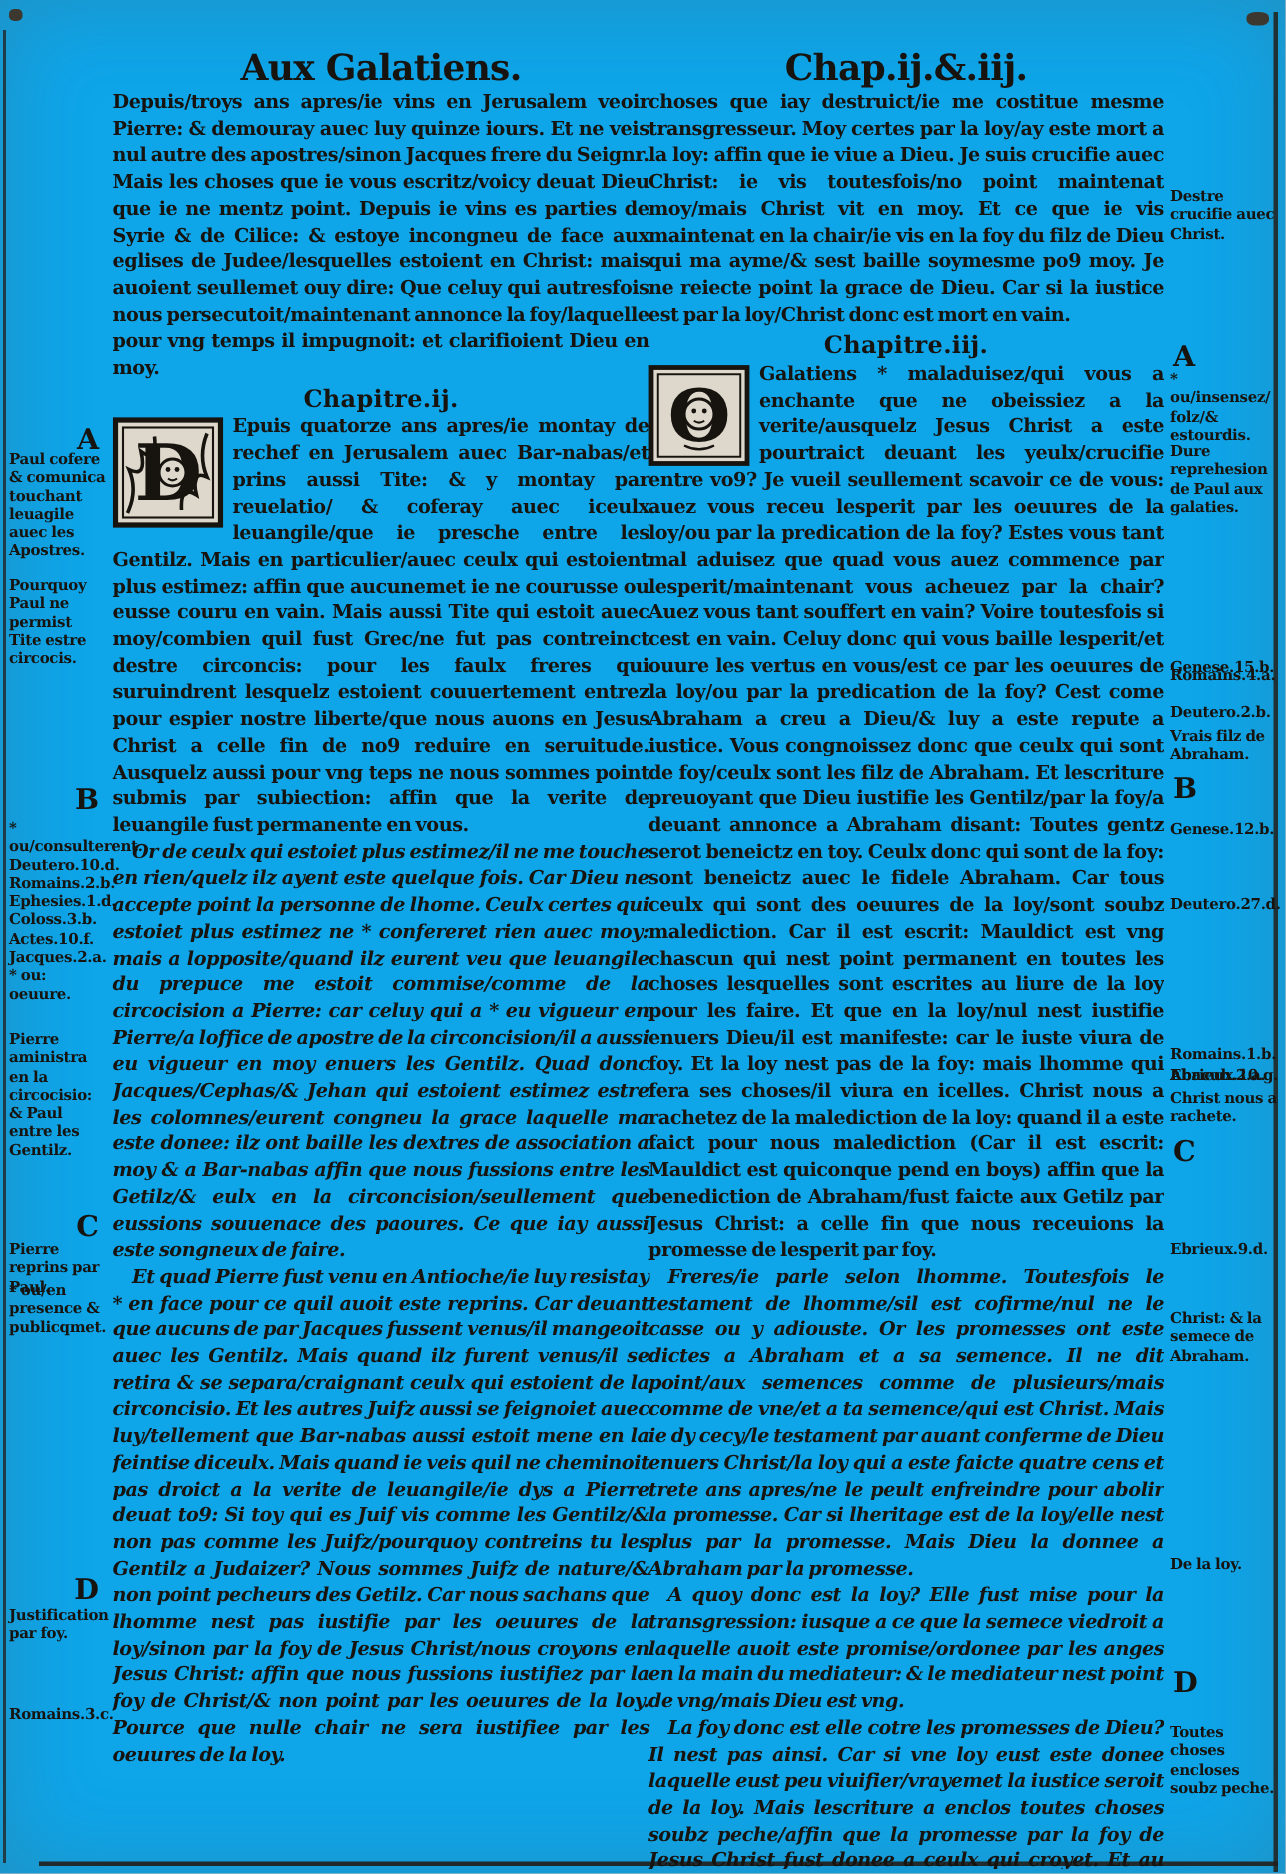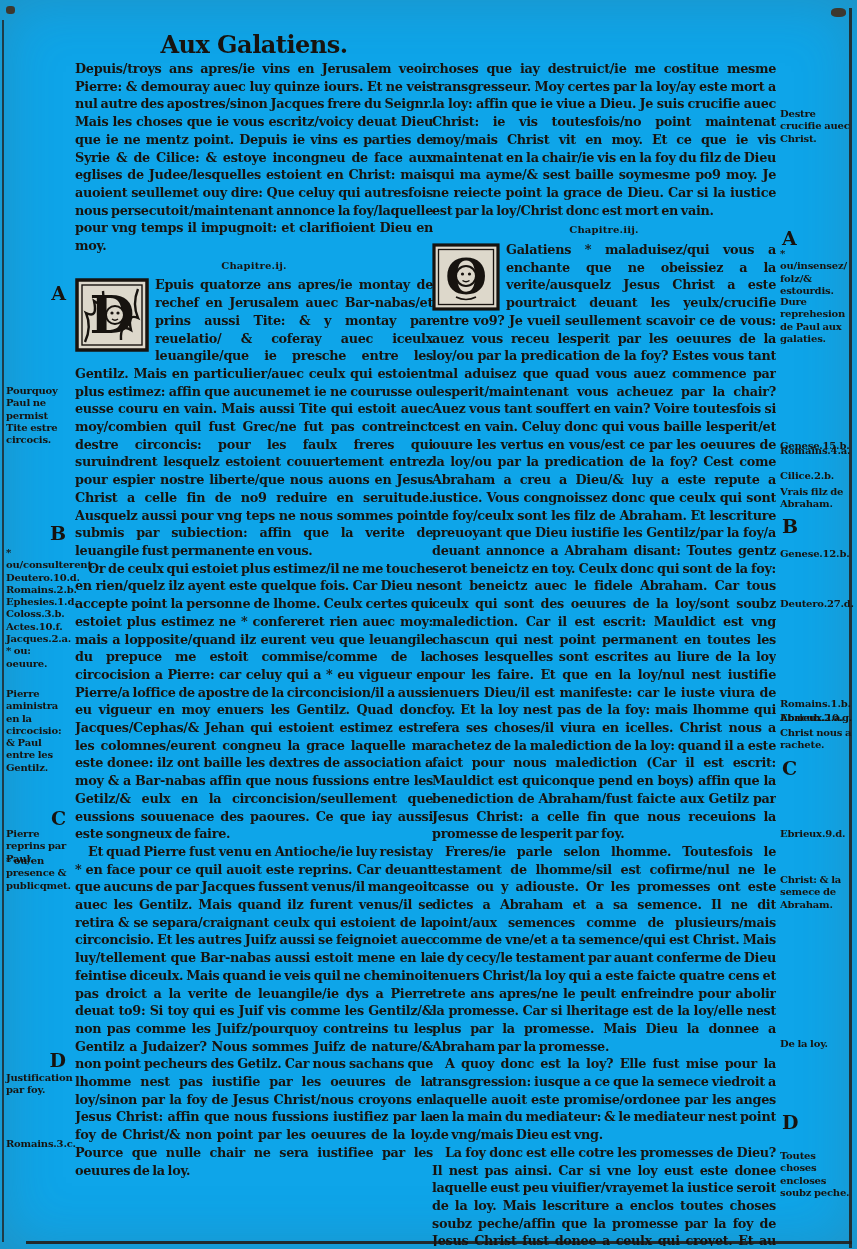--- a/index.html
+++ b/index.html
@@ -28,23 +28,23 @@
   .rh-right{left:432px;width:344px;}
 
   .col{
     position:absolute; top:60px; height:1186px; overflow:hidden;
     font-size:12.8px; line-height:17.7px; font-weight:700;
     text-align:justify; letter-spacing:-.3px; word-spacing:-1.4px;
   }
   .col-left{left:75px;width:358px;}
   .col-right{left:432px;width:344px;}
   .col p{margin:0;}
-  .indent{text-indent:13px;}
+  .indent{text-indent:13px;font-style:italic;}
   .chap{
-    text-align:center; font-weight:700; font-size:10px;
+    text-align:center; font-weight:700; font-size:16px;
     margin:2px 0 2px 0 !important; text-indent:0;
     letter-spacing:.2px; word-spacing:0;
   }
   .dropcap{
     float:left; margin:2px 6px 0 0; line-height:0;
   }
 
   .margin{position:absolute; top:0; height:1249px;}
   .margin-left{left:6px; width:66px;}
   .margin-right{left:780px; width:72px;}
@@ -65,50 +65,52 @@
 
 <div class="page">
 
   <div class="edge edge-left"></div>
   <div class="edge edge-right"></div>
   <div class="edge edge-bottom"></div>
   <div class="speck speck-tl"></div>
   <div class="speck speck-tr"></div>
 
   <div class="running-head rh-left">Aux Galatiens.</div>
+  <div class="running-head rh-right">Chap.ij.&amp;.iij.</div>
 
   <aside class="margin margin-left">
     <div class="sect-letter" style="top:283px">A</div>
+    <div class="margin-note" style="top:301px">Paul cofere &amp; comunica touchant leuagile auec les Apostres.</div>
     <div class="margin-note" style="top:385px">Pourquoy Paul ne permist Tite estre circocis.</div>
     <div class="sect-letter" style="top:523px">B</div>
     <div class="margin-note stack" style="top:547px">* ou/consulterent.
 Deutero.10.d.
 Romains.2.b.
 Ephesies.1.d.
 Coloss.3.b.
 Actes.10.f.
 Jacques.2.a.
 * ou: oeuure.</div>
     <div class="margin-note" style="top:688px">Pierre aministra en la circocisio: &amp; Paul entre les Gentilz.</div>
     <div class="sect-letter" style="top:808px">C</div>
     <div class="margin-note" style="top:828px">Pierre reprins par Paul.</div>
     <div class="margin-note" style="top:855px">* ou/en presence &amp; publicqmet.</div>
     <div class="sect-letter" style="top:1050px">D</div>
     <div class="margin-note" style="top:1072px">Justification par foy.</div>
     <div class="margin-note" style="top:1138px">Romains.3.c.</div>
   </aside>
 
   <aside class="margin margin-right">
-    <div class="margin-note" style="top:108px">Destre crucifie auec Christ.</div>
+    <div class="margin-note" style="top:126px">Destre crucifie auec Christ.</div>
     <div class="sect-letter" style="top:228px">A</div>
     <div class="margin-note" style="top:248px">* ou/insensez/ folz/&amp; estourdis.</div>
     <div class="margin-note" style="top:296px">Dure reprehesion de Paul aux galaties.</div>
     <div class="margin-note" style="top:440px">Genese.15.b.</div>
     <div class="margin-note" style="top:445px">Romains.4.a.</div>
-    <div class="margin-note" style="top:470px">Cilice.2.b.</div>
+    <div class="margin-note" style="top:470px">Deutero.2.b.</div>
     <div class="margin-note" style="top:486px">Vrais filz de Abraham.</div>
     <div class="sect-letter" style="top:516px">B</div>
     <div class="margin-note" style="top:548px">Genese.12.b.</div>
     <div class="margin-note" style="top:598px">Deutero.27.d.</div>
     <div class="margin-note" style="top:712px">Abacuh.2.a.</div>
     <div class="margin-note" style="top:698px">Romains.1.b.</div>
     <div class="margin-note" style="top:712px">Ebrieux.10.g.</div>
     <div class="margin-note" style="top:727px">Christ nous a rachete.</div>
     <div class="sect-letter" style="top:758px">C</div>
     <div class="margin-note" style="top:828px">Ebrieux.9.d.</div>

